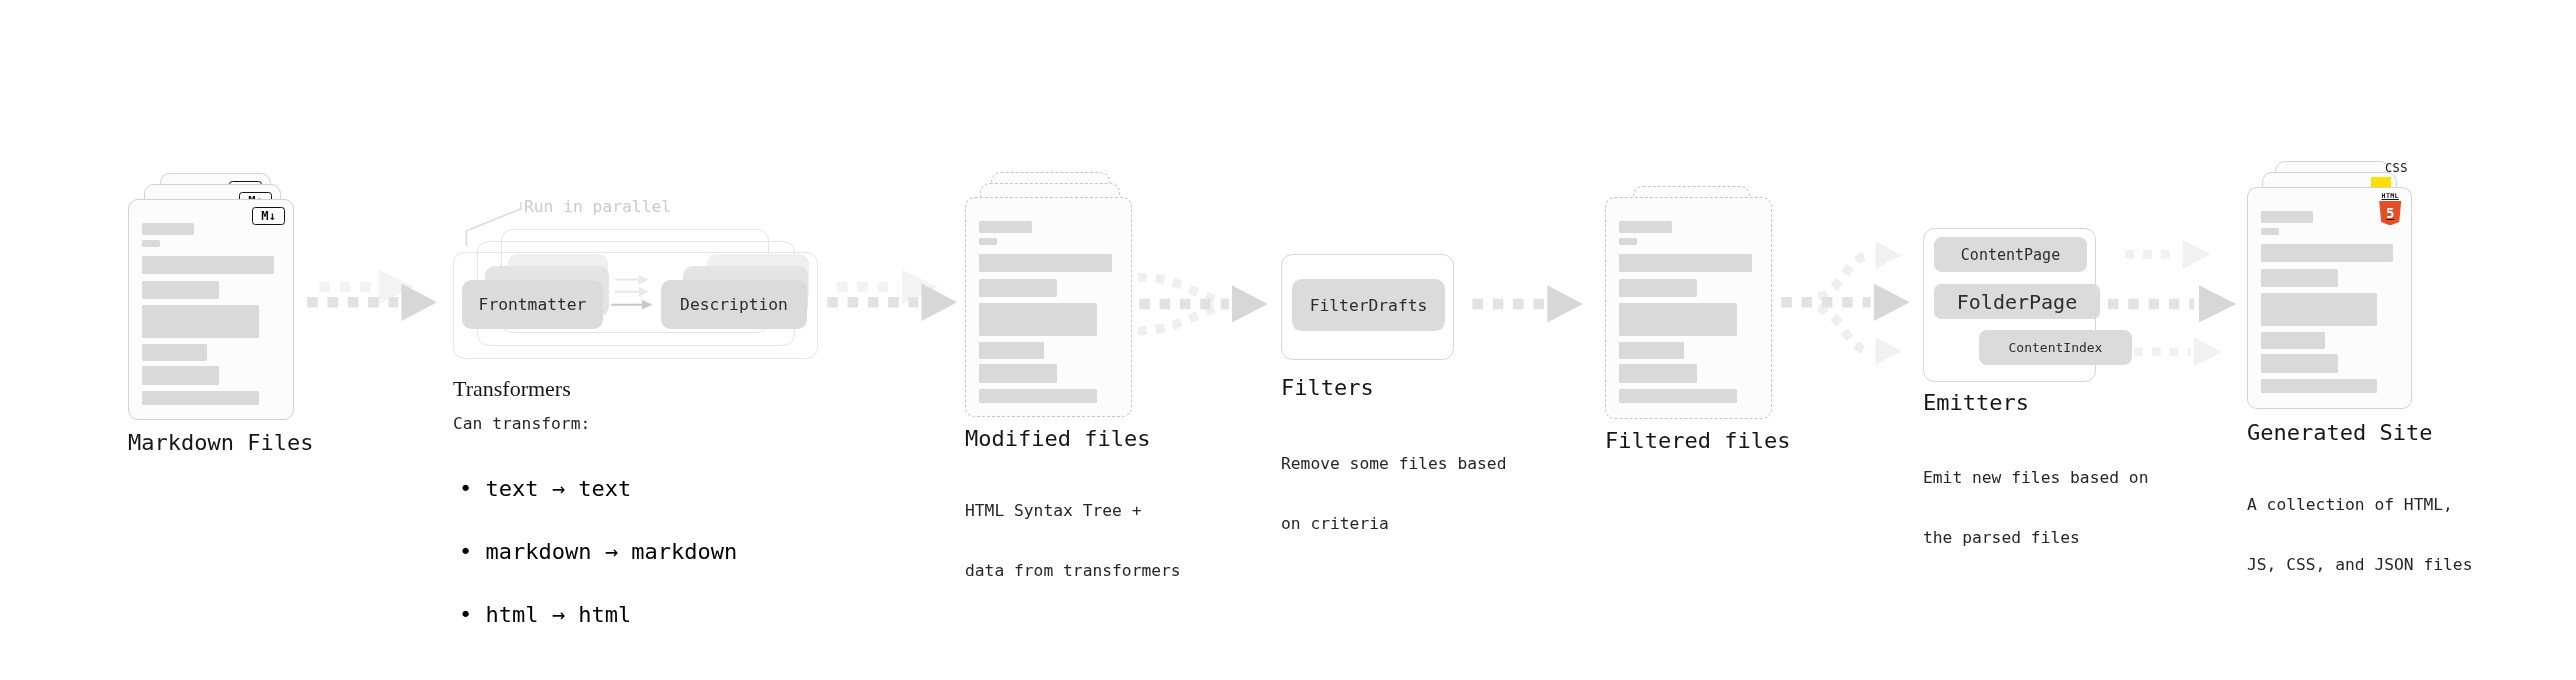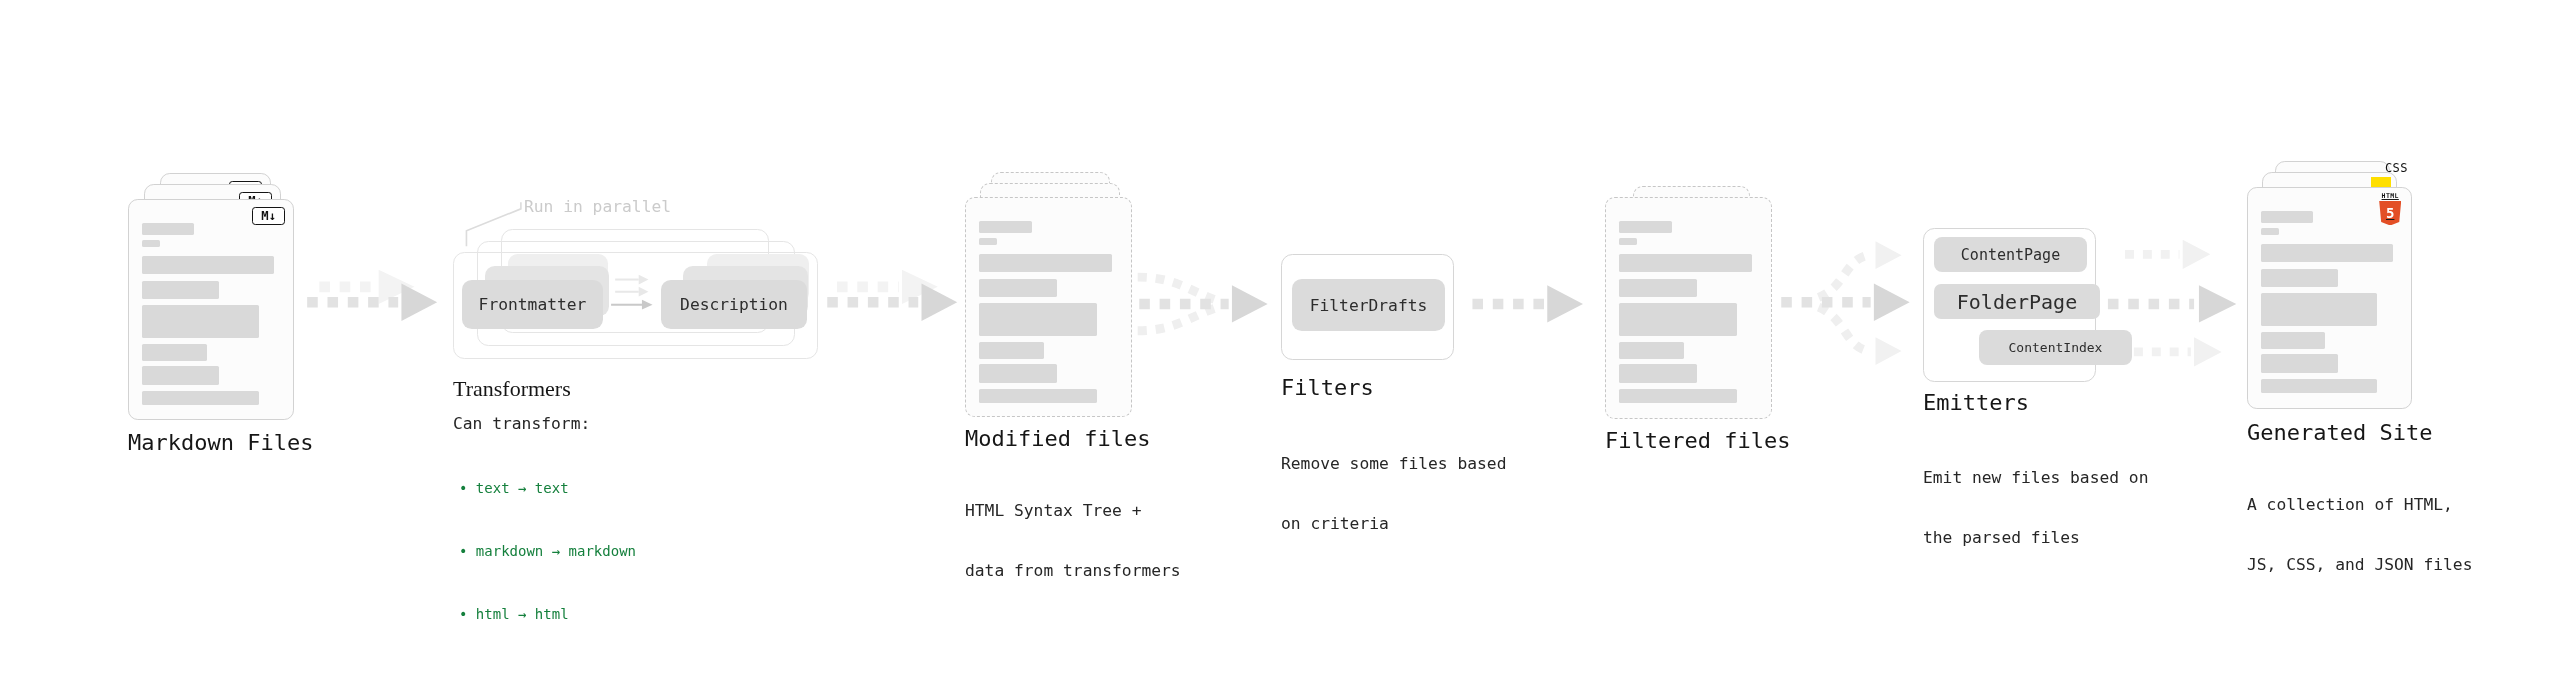--- a/index.html
+++ b/index.html
@@ -37,21 +37,21 @@
   .node.g1{background:#e4e4e4;}
   .node.g2{background:#efefef;}
 
   
   .panel{position:absolute;background:#ffffff;border:1.6px solid #d6d6d6;border-radius:11.4px;box-sizing:border-box;}
 
   
   .label{position:absolute;font-size:22px;font-weight:500;color:#161616;white-space:nowrap;line-height:28px;}
   .desc{position:absolute;font-size:16.3px;color:#262626;white-space:pre;line-height:20.3px;}
   .callout{position:absolute;font-size:16.3px;color:#cbcbcb;white-space:nowrap;}
-  .bullets{position:absolute;font-size:14px;color:#15803d;line-height:21px;white-space:pre;}
+  .bullets{position:absolute;font-size:22px;color:#000000;line-height:21px;white-space:pre;}
 </style>
 </head>
 <body>
 
 <div class="canvas">
 
   <svg class="overlay" viewBox="0 0 3170 838">
 
     <g>
       <line x1="393" y1="353" x2="462" y2="353" stroke="#f3f3f3" stroke-width="13" stroke-dasharray="13 12"></line>

